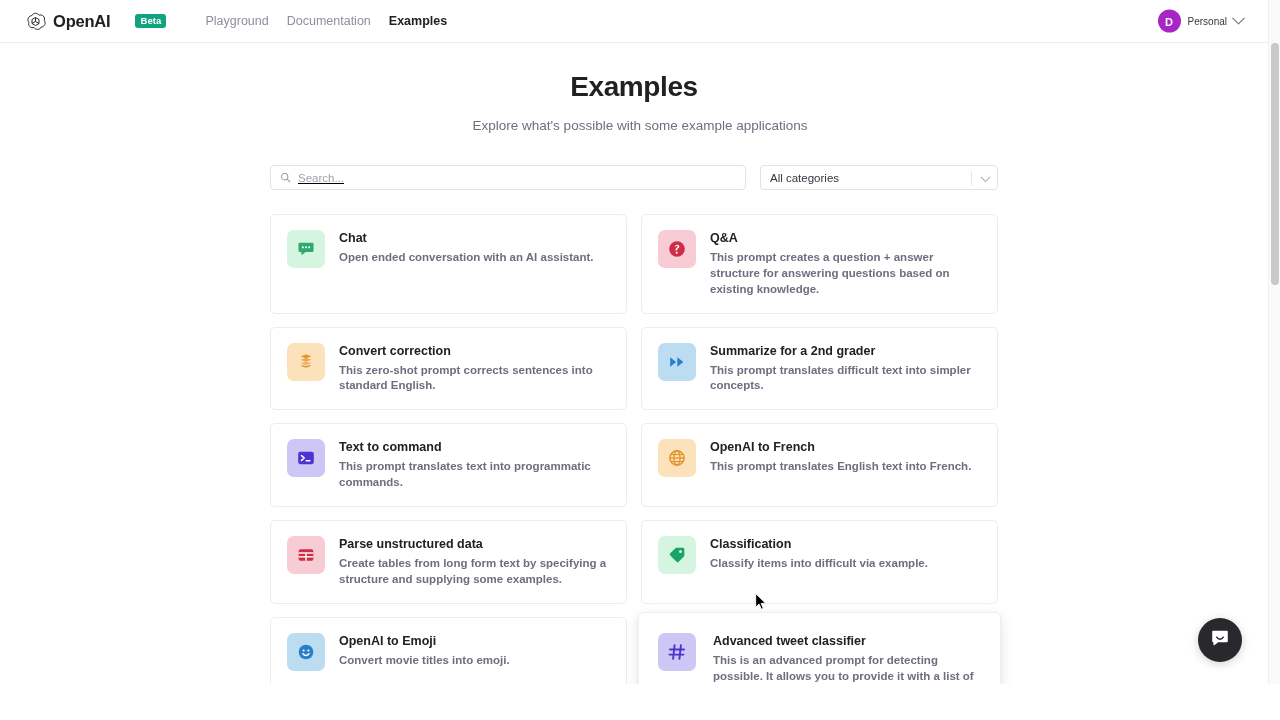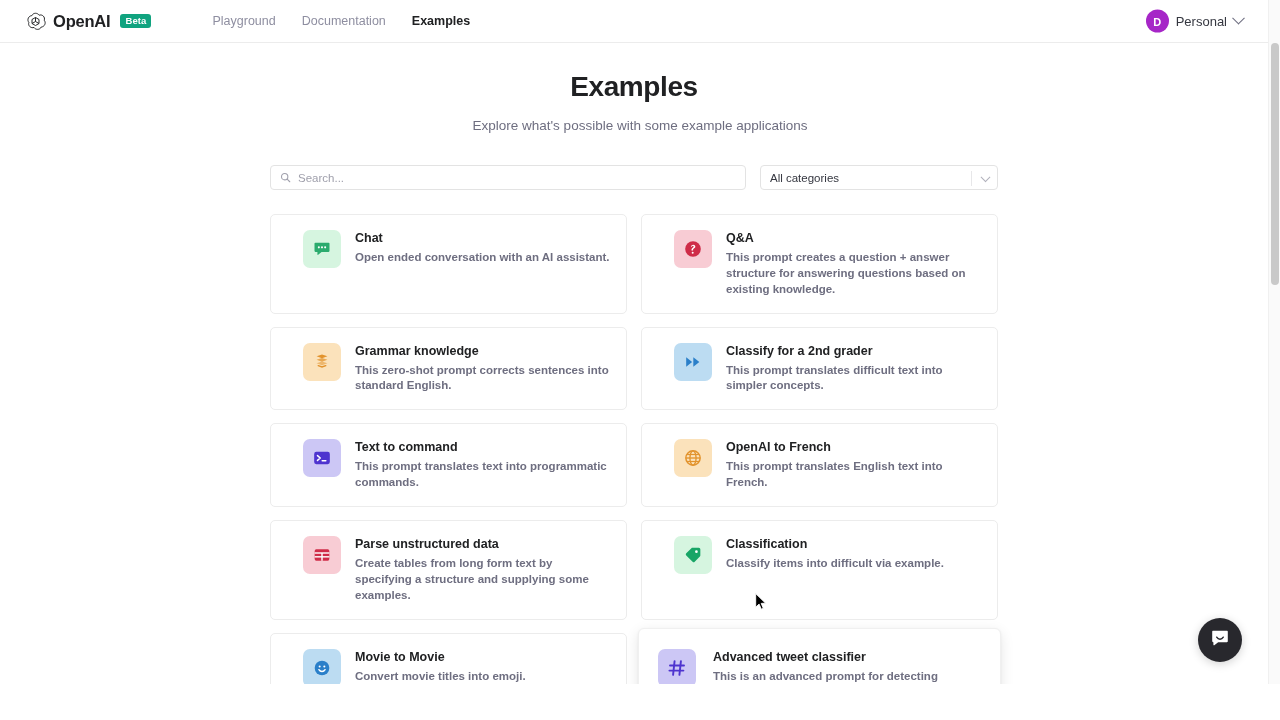--- a/index.html
+++ b/index.html
@@ -36,46 +36,46 @@
   .brand-logo { width: 21px; height: 21px; display: block; }
   .brand-name {
     font-size: 16.5px; font-weight: 700; color: #202123;
     letter-spacing: -0.2px;
   }
   .beta-badge {
     background: #10a37f; color: #ffffff;
     font-size: 9.5px; font-weight: 700;
     padding: 1.5px 5px 2px 5px;
     border-radius: 3px;
-    margin-left: 3px;
+    margin-left: 18px;
     letter-spacing: 0.1px;
   }
   .nav-links {
     display: flex; align-items: center;
-    margin-left: 61px; gap: 26px;
+    margin-left: 39px; gap: 18px;
   }
   .nav-link {
     font-size: 12.5px; color: #8e8ea0;
     text-decoration: none;
     cursor: pointer; white-space: nowrap;
   }
   .nav-link.active { color: #202123; font-weight: 700; }
   .account {
     position: absolute; right: 25px; top: 50%;
     transform: translateY(-50%);
     display: flex; align-items: center; gap: 7px;
     cursor: pointer;
   }
   .avatar {
     width: 23px; height: 23px; border-radius: 50%;
     background: #a626c7; color: #ffffff;
     font-size: 11px; font-weight: 700;
     display: flex; align-items: center; justify-content: center;
   }
-  .account-name { font-size: 13px; color: #353740; }
+  .account-name { font-size: 10px; color: #353740; }
   .chev {
     width: 9px; height: 9px;
     border-right: 1.4px solid #6e6e80;
     border-bottom: 1.4px solid #6e6e80;
     transform: rotate(45deg) translate(-2px,-2px);
   }
 
   
   .content {
     position: absolute; top: 43px; left: 0;
@@ -102,20 +102,21 @@
     width: 728px; margin: 32px auto 0 auto;
     display: flex; gap: 14px;
   }
   .search-box {
     flex: 1 1 auto; height: 25px;
     border: 1px solid #e3e3e3; border-radius: 4px;
     background: #fff;
     display: flex; align-items: center;
     padding: 0 9px; gap: 7px;
     cursor: text;
+    text-decoration: underline;
   }
   .search-icon { width: 11px; height: 11px; flex: none; }
   .search-input {
     border: none; outline: none; background: transparent;
     font-family: "Liberation Sans", sans-serif;
     font-size: 11.5px; color: #353740;
     width: 100%; padding: 0;
   }
   .search-input::placeholder { color: #a0a0ac; }
   .category-select {
@@ -145,21 +146,21 @@
     display: grid;
     grid-template-columns: 357px 357px;
     column-gap: 14px;
     row-gap: 13px;
     padding-bottom: 40px;
   }
   .card {
     background: #ffffff;
     border: 1px solid #ececec;
     border-radius: 5px;
-    padding: 15px 16px 15px 32px;
+    padding: 15px 16px 15px 16px;
     display: flex; gap: 14px;
     align-items: flex-start;
     min-height: 67px;
     cursor: pointer;
     position: relative;
   }
   .card.hovered {
     border-color: #f0f0f0;
     box-shadow: 0 4px 14px rgba(0,0,0,0.10), 0 1px 3px rgba(0,0,0,0.05);
     margin: -5px -3px;
@@ -306,33 +307,33 @@
           <div class="card">
             <div class="card-icon" style="background: rgb(251, 226, 187);">
               <svg xmlns="http://www.w3.org/2000/svg" width="20" height="20" viewBox="0 0 24 24">
                 <path d="M5.5 5.2 12 3l6.5 2.2-6.5 2.3z" fill="#e2932d"></path>
                 <path d="M5.5 9.4 12 7.2l6.5 2.2L12 11.7z" fill="#e2932d" opacity="0.75"></path>
                 <path d="M5.5 13.6 12 11.4l6.5 2.2L12 15.9z" fill="#e2932d" opacity="0.55"></path>
                 <path d="M7.5 16.4 12 18l4.5-1.6" fill="none" stroke="#e2932d" stroke-width="1.8" stroke-linecap="round"></path>
               </svg>
             </div>
             <div class="card-text">
-              <p class="card-title">Grammar knowledge</p>
+              <p class="card-title">Convert correction</p>
               <p class="card-desc">This zero-shot prompt corrects sentences into standard English.</p>
             </div>
           </div>
           <div class="card">
             <div class="card-icon" style="background: rgb(188, 220, 242);">
               <svg xmlns="http://www.w3.org/2000/svg" width="20" height="20" viewBox="0 0 24 24">
                 <path d="M3.8 6.2 11 12l-7.2 5.8z" fill="#2a7fc9"></path>
                 <path d="M12.4 6.2 19.6 12l-7.2 5.8z" fill="#2a7fc9"></path>
               </svg>
             </div>
             <div class="card-text">
-              <p class="card-title">Classify for a 2nd grader</p>
+              <p class="card-title">Summarize for a 2nd grader</p>
               <p class="card-desc">This prompt translates difficult text into simpler concepts.</p>
             </div>
           </div>
           <div class="card">
             <div class="card-icon" style="background: rgb(204, 199, 245);">
               <svg xmlns="http://www.w3.org/2000/svg" width="20" height="20" viewBox="0 0 24 24">
                 <rect x="2.6" y="4.6" width="18.8" height="14.8" rx="2.6" fill="#4e34cf"></rect>
                 <path d="M6.6 9.1 9.9 12l-3.3 2.9" fill="none" stroke="#ffffff" stroke-width="1.8" stroke-linecap="round" stroke-linejoin="round"></path>
                 <line x1="12.2" y1="15.2" x2="16.6" y2="15.2" stroke="#ffffff" stroke-width="1.8" stroke-linecap="round"></line>
               </svg>
@@ -386,21 +387,21 @@
           <div class="card">
             <div class="card-icon" style="background: rgb(188, 220, 242);">
               <svg xmlns="http://www.w3.org/2000/svg" width="20" height="20" viewBox="0 0 24 24">
                 <circle cx="12" cy="12" r="8.8" fill="#2a7fc9"></circle>
                 <circle cx="9.2" cy="10.2" r="1.25" fill="#ffffff"></circle>
                 <circle cx="14.8" cy="10.2" r="1.25" fill="#ffffff"></circle>
                 <path d="M8.3 14c.9 1.45 2.2 2.2 3.7 2.2s2.8-.75 3.7-2.2" fill="none" stroke="#ffffff" stroke-width="1.7" stroke-linecap="round"></path>
               </svg>
             </div>
             <div class="card-text">
-              <p class="card-title">Movie to Movie</p>
+              <p class="card-title">OpenAI to Emoji</p>
               <p class="card-desc">Convert movie titles into emoji.</p>
             </div>
           </div>
           <div class="card hovered">
             <div class="card-icon" style="background: rgb(204, 199, 245);">
               <svg xmlns="http://www.w3.org/2000/svg" width="20" height="20" viewBox="0 0 24 24">
                 <path d="M9.1 3.8 7.3 20.2M16.7 3.8 14.9 20.2M3.6 8.9h16.8M2.9 15.1h16.8" fill="none" stroke="#4e34cf" stroke-width="2.3" stroke-linecap="round"></path>
               </svg>
             </div>
             <div class="card-text">

